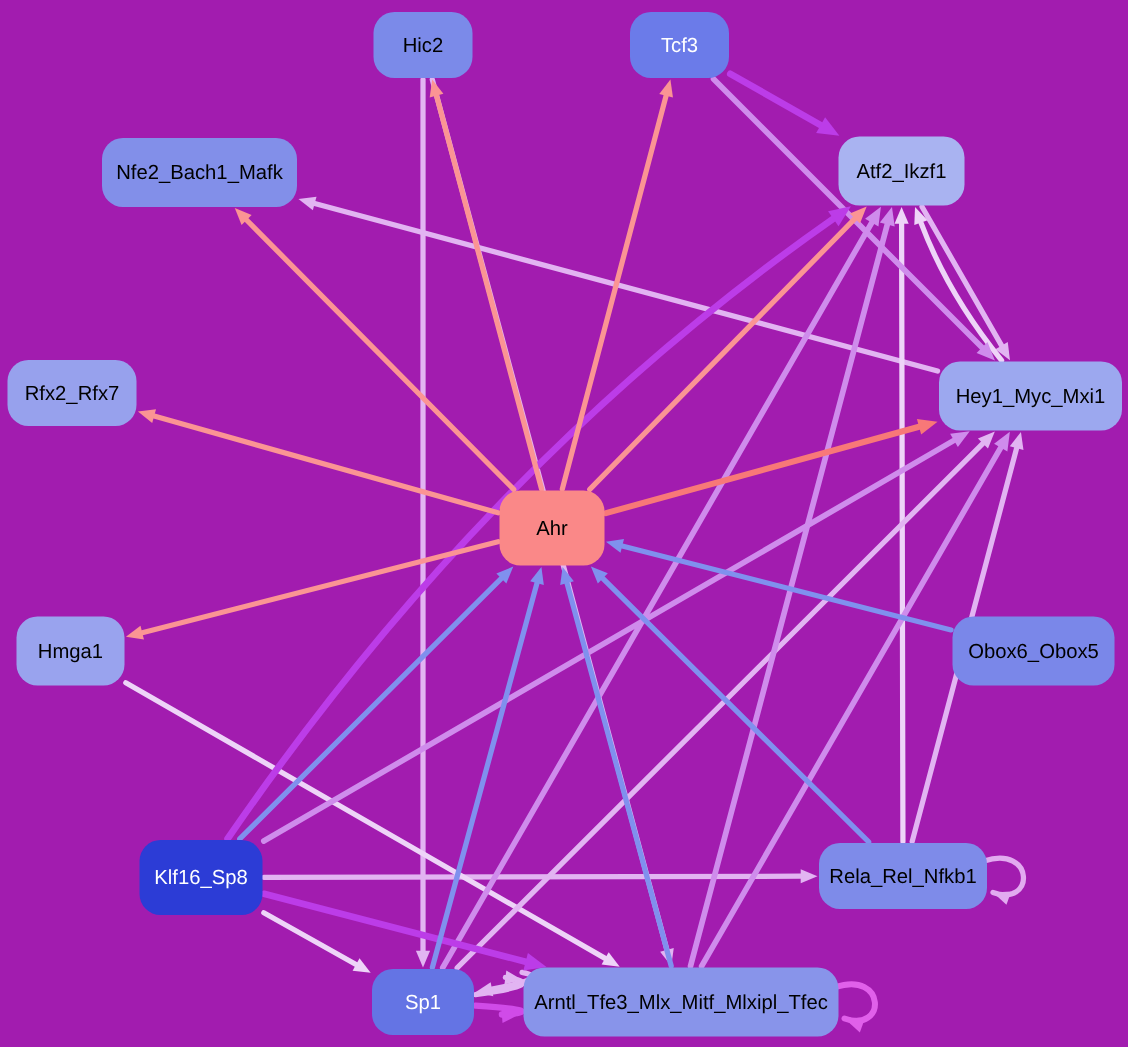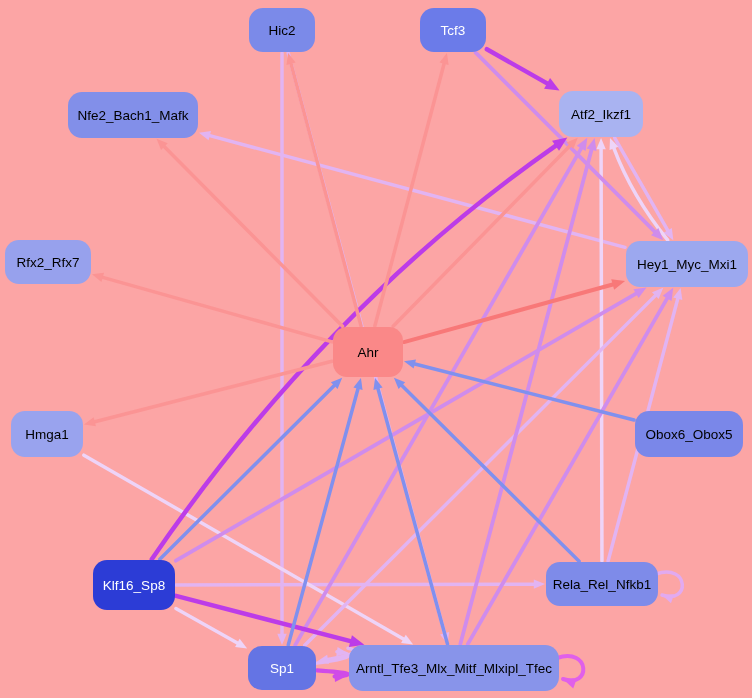--- a/index.html
+++ b/index.html
@@ -1,17 +1,17 @@
 <!DOCTYPE html>
 <html><head>
 <meta charset="utf-8">
 <style>
   html,body{margin:0;padding:0;background:#ffffff;}
   body{font-family:"Liberation Sans", sans-serif;}
-  #stage{position:relative;width:752px;height:698px;background:#fca5a5;overflow:hidden;}
+  #stage{position:relative;width:752px;height:698px;background:#a21caf;overflow:hidden;}
   svg{display:block;}
   .node-rect{stroke:none;}
   .node-label{font-family:"Liberation Sans", sans-serif;font-size:13.5px;}
 </style>
 </head>
 <body>
 
 <div id="stage">
   <svg id="graph" width="752" height="698" viewBox="0 0 752 698" xmlns="http://www.w3.org/2000/svg">
     <g id="edges-layer">

